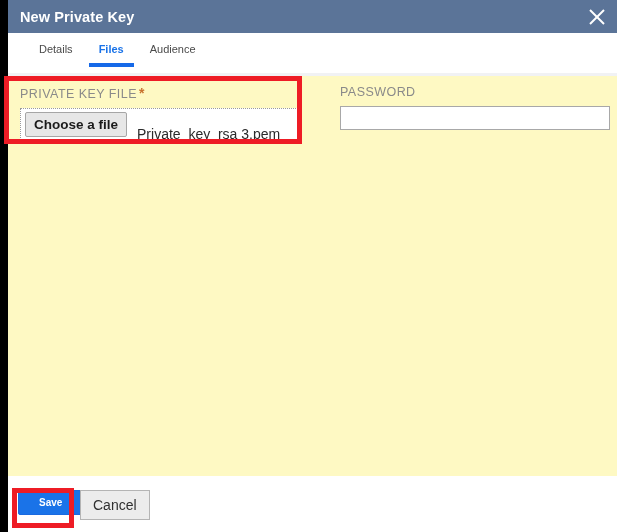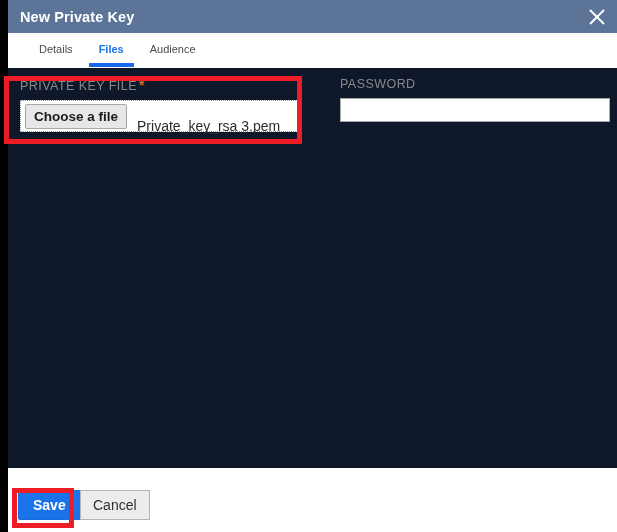--- a/index.html
+++ b/index.html
@@ -109,24 +109,24 @@
     top: 73px;
     width: 609px;
     height: 3px;
     background: #f1f2f4;
   }
 
   
   .form-body {
     position: absolute;
     left: 0;
-    top: 68px;
+    top: 76px;
     width: 609px;
     height: 400px;
-    background: #0f172a;
+    background: #fef9c3;
   }
 
   .field-label {
     font-size: 12.5px;
     color: #8a8a8a;
     letter-spacing: 0.45px;
     white-space: nowrap;
   }
   .required-star {
     color: #c8732f;
@@ -207,23 +207,23 @@
   }
   .btn-save {
     position: absolute;
     left: 10px;
     top: 14px;
     background: #1a73e8;
     color: #ffffff;
     border: 1px solid #1a6ae0;
     border-radius: 2px;
     font-family: "Liberation Sans", sans-serif;
-    font-size: 14px;
-    font-weight: bold;
-    padding: 6px 14px;
+    font-size: 10px;
+    font-weight: bold;
+    padding: 6px 20px;
     cursor: pointer;
   }
   .btn-cancel {
     position: absolute;
     left: 72px;
     top: 14px;
     background: #ececec;
     color: #303030;
     border: 1px solid #b4b4b4;
     border-radius: 0;

